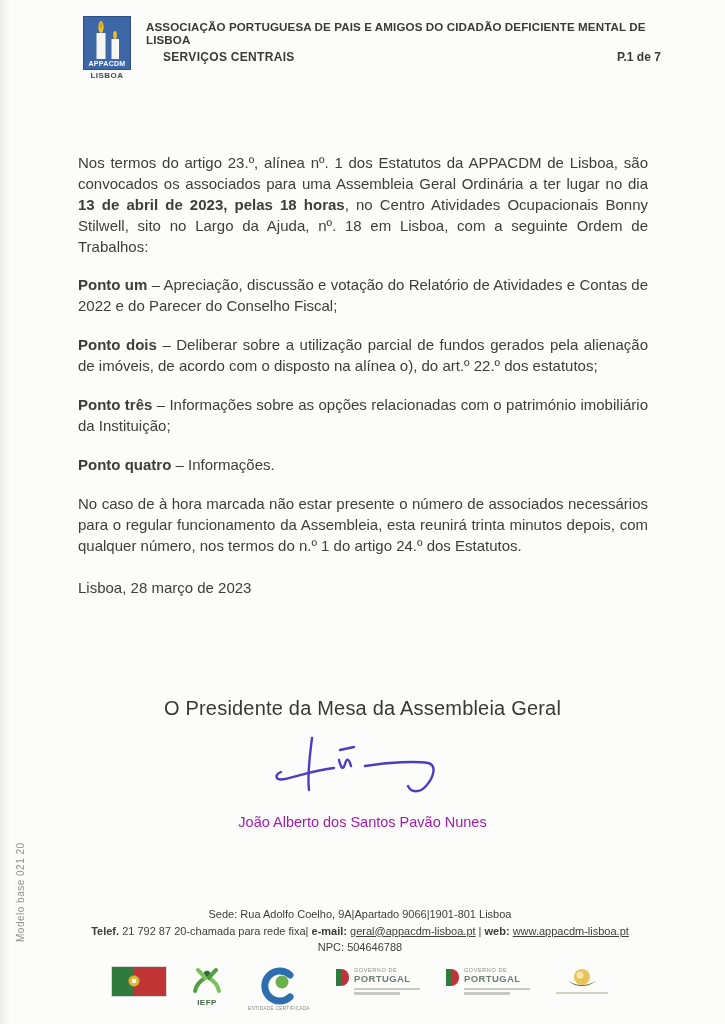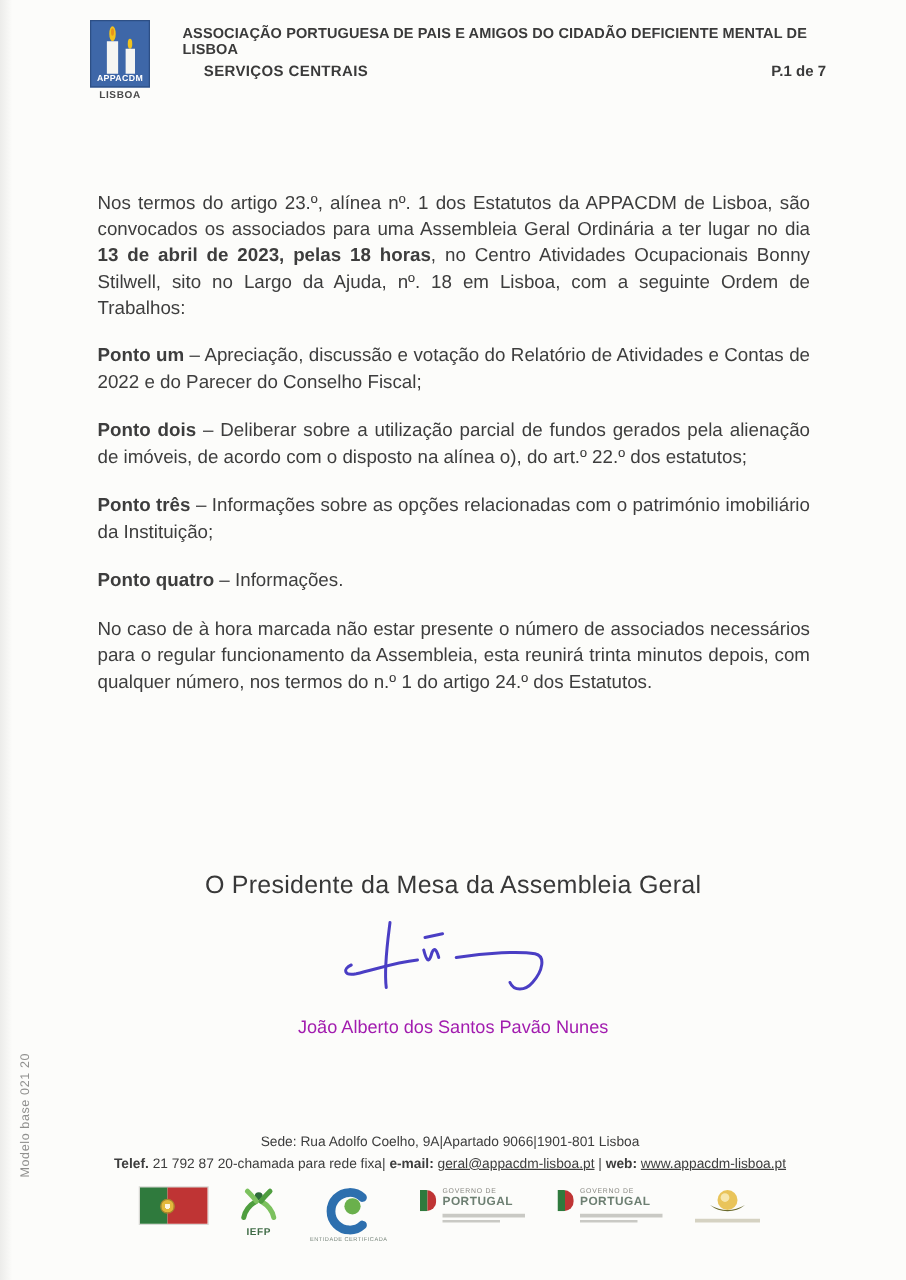--- a/index.html
+++ b/index.html
@@ -9,21 +9,21 @@
   .page {
     position:relative; width:725px; height:1024px; margin:0 auto;
     background:#fcfcfa; overflow:hidden;
   }
   .edge-shade {
     position:absolute; left:0; top:0; bottom:0; width:10px;
     background:linear-gradient(90deg, #ececea, rgba(252,252,250,0)); 
   }
 
   
-  .logo { position:absolute; left:71px; top:16px; width:50px; text-align:center; }
+  .logo { position:absolute; left:82px; top:16px; width:50px; text-align:center; }
   .logo-square {
     position:relative; width:48px; height:54px; margin:0 auto;
     background:#3e67a8; border:1px solid #2d4f85;
     display:flex; flex-direction:column; justify-content:flex-end;
   }
   .logo-square svg { position:absolute; left:0; top:0; }
   .logo-acronym {
     position:relative; font-size:7px; font-weight:bold; color:#ffffff;
     letter-spacing:.3px; padding-bottom:2px;
   }
@@ -141,20 +141,21 @@
     <p class="agenda justify"><span class="b">Ponto um</span><span> – Apreciação, discussão e votação do Relatório de Atividades e Contas de 2022 e do Parecer do Conselho Fiscal;</span></p>
 
     <p class="agenda justify"><span class="b">Ponto dois</span><span> – Deliberar sobre a utilização parcial de fundos gerados pela alienação de imóveis, de acordo com o disposto na alínea o), do art.º 22.º dos estatutos;</span></p>
 
     <p class="agenda justify"><span class="b">Ponto três</span><span> – Informações sobre as opções relacionadas com o património imobiliário da Instituição;</span></p>
 
     <p class="agenda justify"><span class="b">Ponto quatro</span><span> – Informações.</span></p>
 
     <p class="closing justify">No caso de à hora marcada não estar presente o número de associados necessários para o regular funcionamento da Assembleia, esta reunirá trinta minutos depois, com qualquer número, nos termos do n.º 1 do artigo 24.º dos Estatutos.</p>
 
+    <p class="dateline">Lisboa, 28 março de 2023</p>
   </main>
 
   <section class="sig">
     <div class="sig-role">O Presidente da Mesa da Assembleia Geral</div>
     <svg class="sig-mark" width="190" height="82" viewBox="0 0 190 82">
       <g fill="none" stroke="#4a3ec4" stroke-width="2.4" stroke-linecap="round">
         <path d="M44,8 C 42,24 39,44 41,60"></path>
         <path d="M13,42 C 6,45 7,51 17,49 C 34,45 48,40 66,38"></path>
         <path d="M72,20 L 86,17"></path>
         <path d="M71,30 C 73,38 75,41 77,34 C 79,27 81,29 83,36"></path>
@@ -162,20 +163,21 @@
       </g>
     </svg>
     <div class="sig-name">João Alberto dos Santos Pavão Nunes</div>
   </section>
 
   <div class="model-note">Modelo base 021  20</div>
 
   <footer>
     <div class="f-line">Sede: Rua Adolfo Coelho, 9A|Apartado 9066|1901-801 Lisboa</div>
     <div class="f-line"><span class="b">Telef.</span><span> 21 792 87 20-chamada para rede fixa| </span><span class="b">e-mail:</span><span> </span><a class="f-link">geral@appacdm-lisboa.pt</a><span> | </span><span class="b">web:</span><span> </span><a class="f-link">www.appacdm-lisboa.pt</a></div>
+    <div class="f-line">NPC: 504646788</div>
 
     <div class="logos">
       <div class="logo-item">
         <div class="flag-pt">
           <div class="green"></div>
             <div class="red"></div>
           <div class="emblem"></div>
         </div>
       </div>
 

